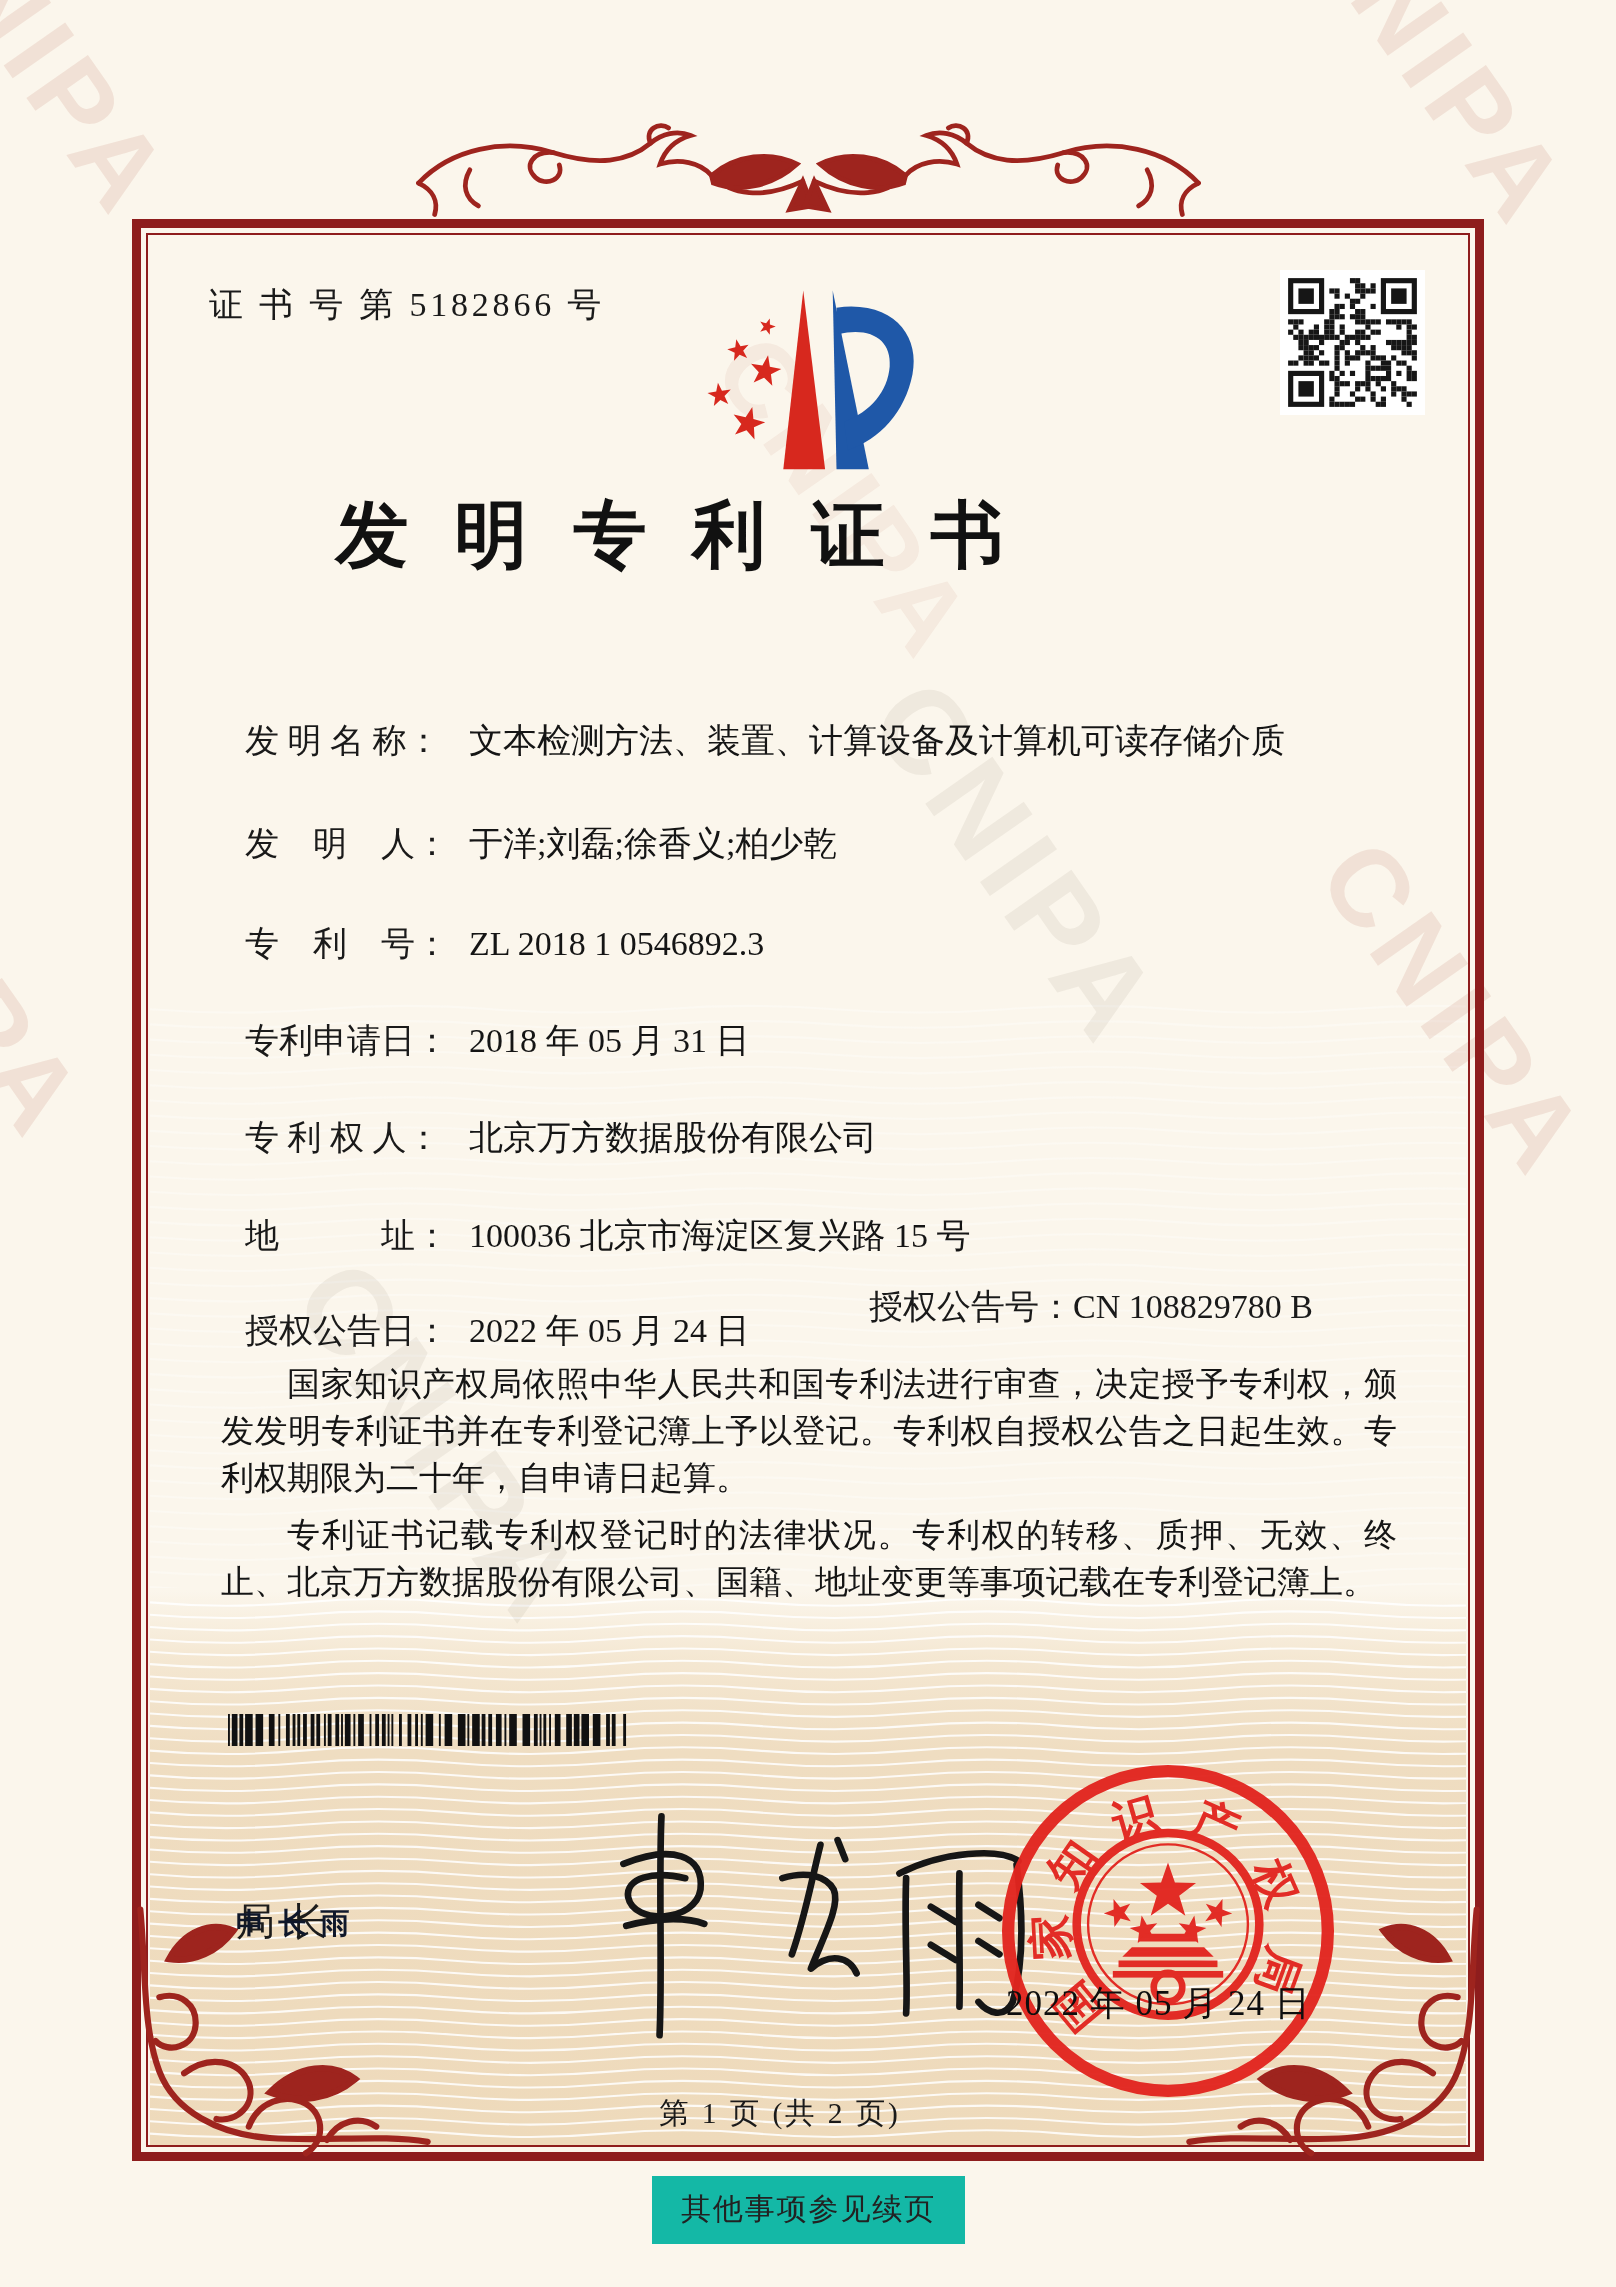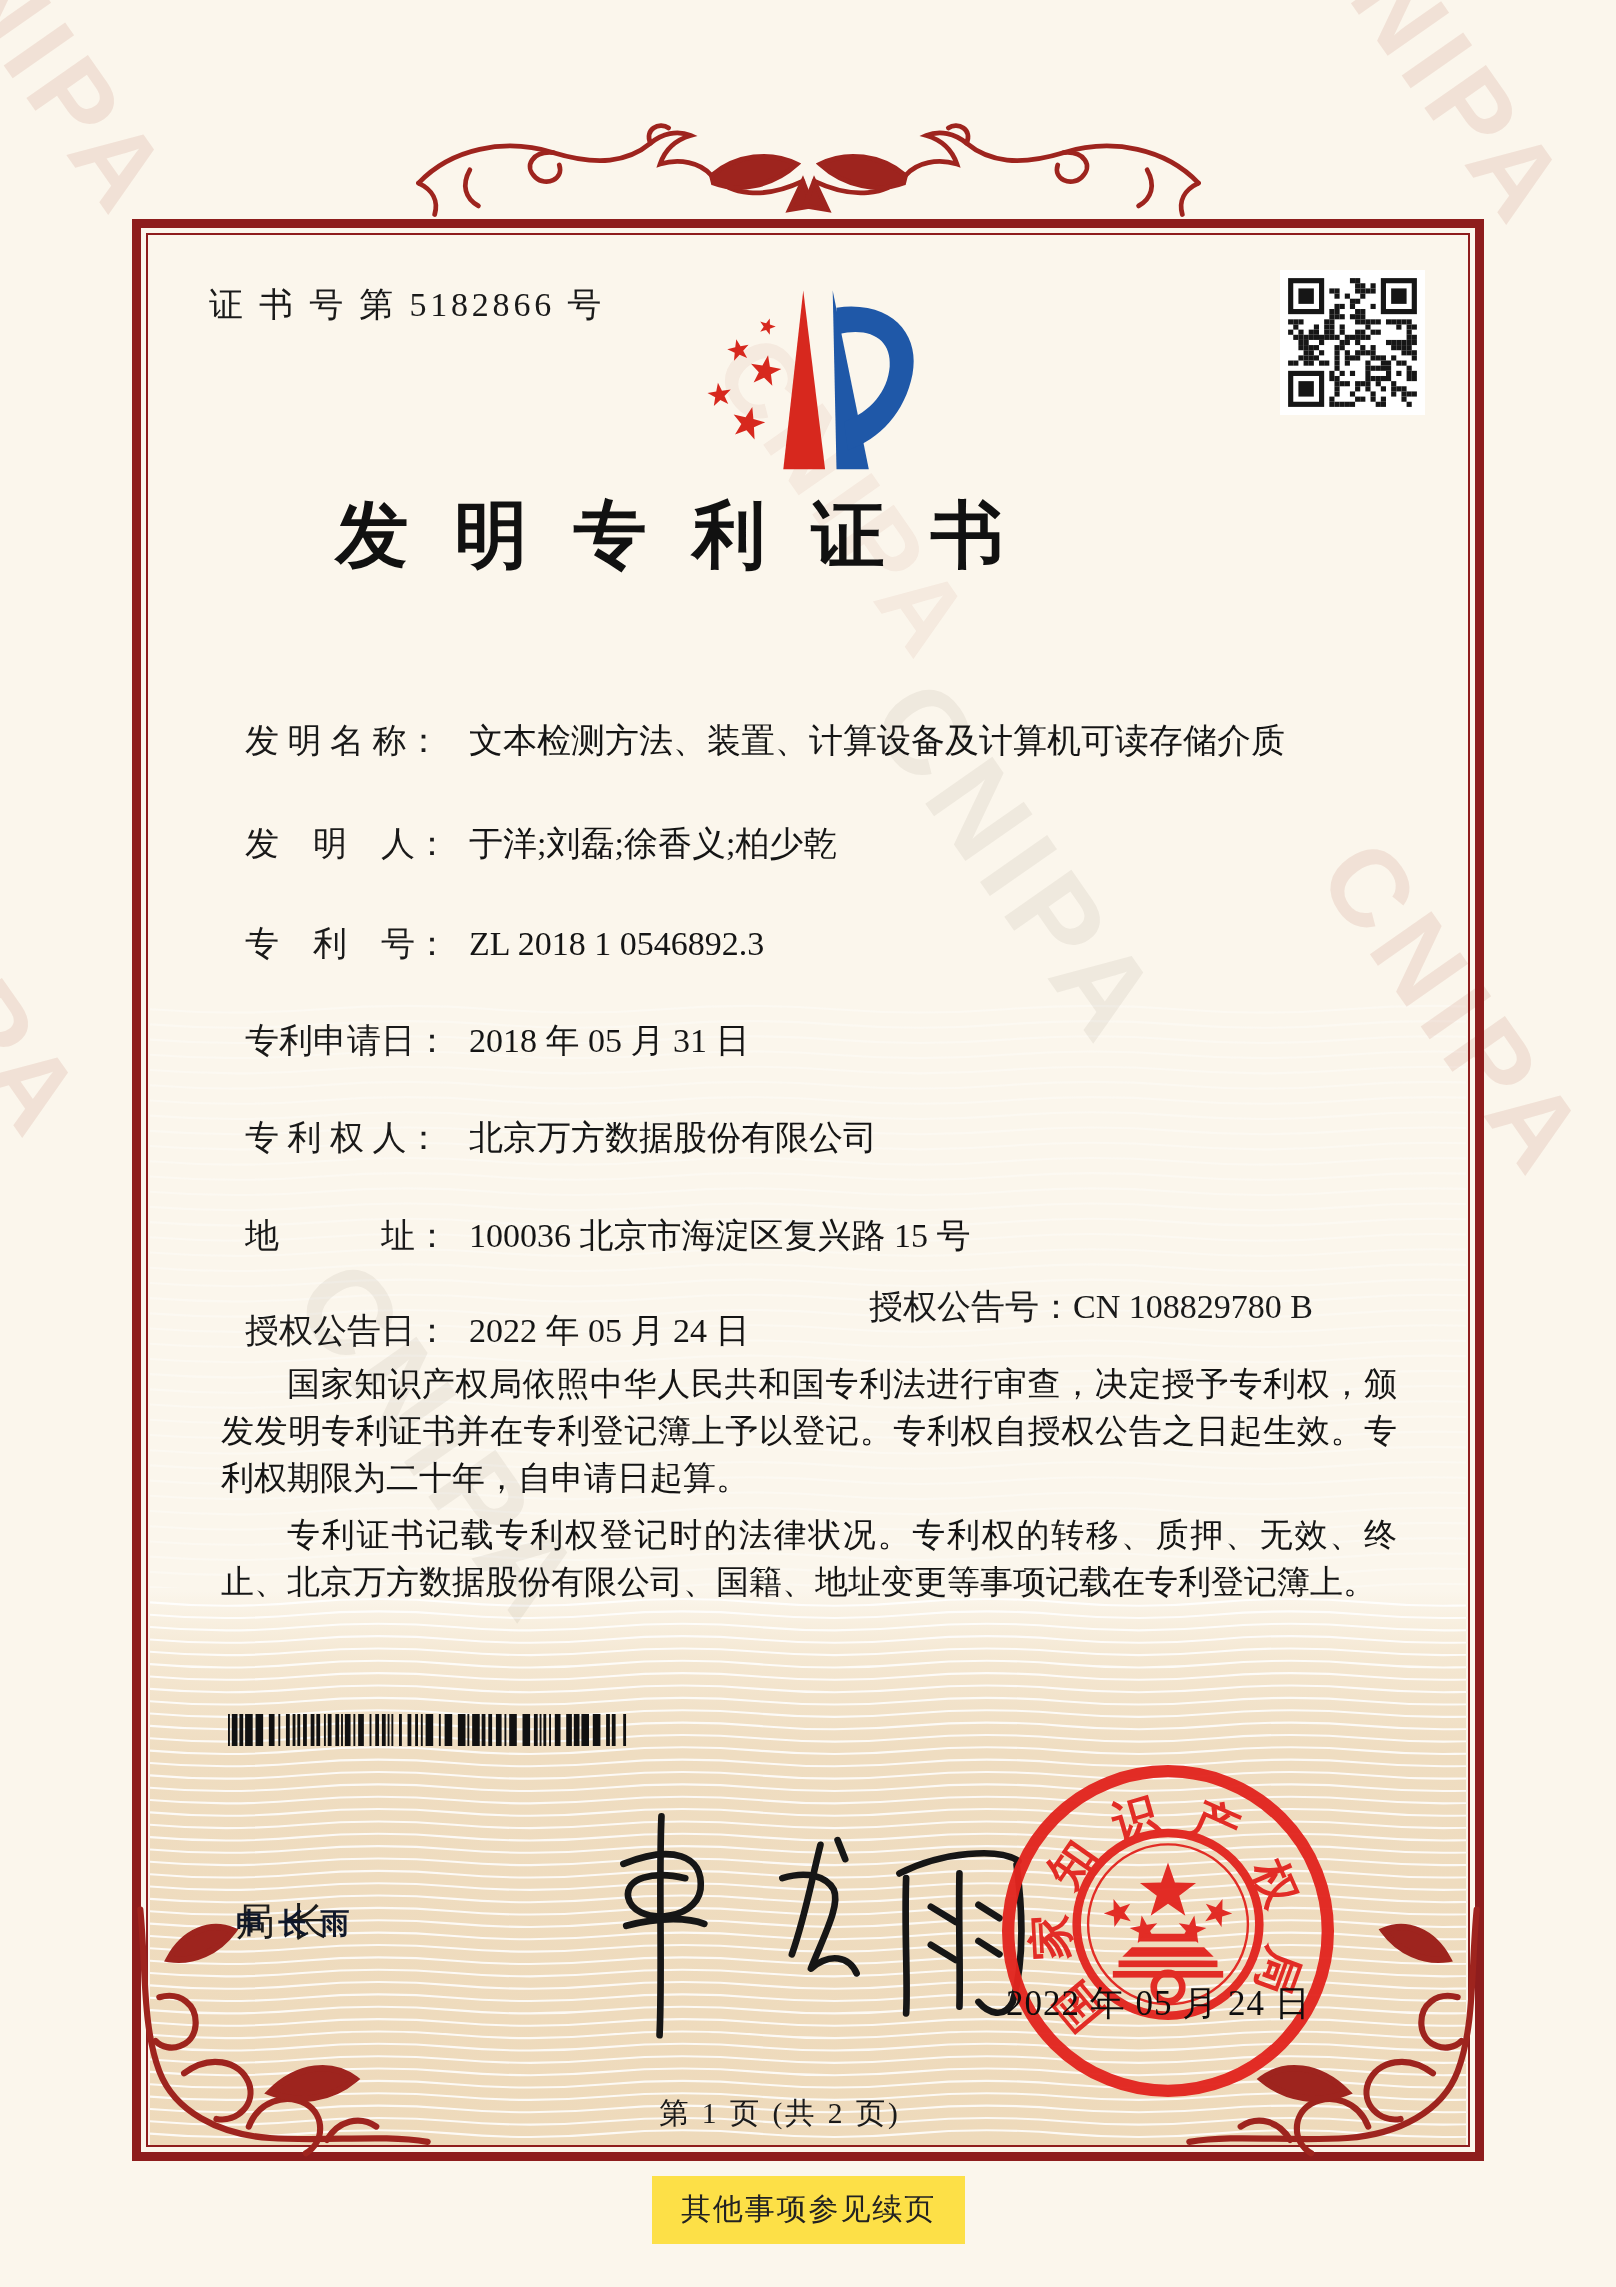--- a/index.html
+++ b/index.html
@@ -48,21 +48,21 @@
       letter-spacing:13.3px;font-family:"Liberation Sans","DejaVu Sans",sans-serif;color:#0f172a;z-index:4;}
   .signature{position:absolute;left:571px;top:1802px;width:457px;height:238px;z-index:4;}
   .seal{position:absolute;left:992px;top:1755px;width:352px;height:352px;z-index:5;opacity:.96;}
   .seal-ch{font-family:"Liberation Serif","DejaVu Serif",serif;font-weight:bold;
       font-size:48px;fill:#e2251f;text-anchor:middle;}
   .seal-date{position:absolute;left:1006px;top:1980px;width:304px;font-size:35px;
       letter-spacing:1px;color:#0e0e0e;z-index:6;white-space:pre;}
   .page-info{position:absolute;left:0;top:2094px;width:1560px;text-align:center;
       font-size:29.5px;letter-spacing:2.9px;z-index:4;}
   .footer-note{position:absolute;left:0;top:2176px;width:1617px;text-align:center;z-index:4;}
-  .footer-note span{display:inline-block;background:#fde047;padding:13.3px 28.5px;
+  .footer-note span{display:inline-block;background:#14b8a6;padding:13.3px 28.5px;
       font-size:30px;letter-spacing:1.9px;color:#222;}
 </style>
 </head>
 <body>
 
 <svg width="0" height="0" style="position:absolute">
   <defs>
     <path id="star" d="M0,-10 L2.35,-3.24 L9.51,-3.09 L3.8,1.24 L5.88,8.09 L0,4 L-5.88,8.09 L-3.8,1.24 L-9.51,-3.09 L-2.35,-3.24 Z"></path>
     <g id="ornC" stroke="#9e241e" fill="none" stroke-width="6.5" stroke-linecap="round">
       <path d="M14,8 C20,70 16,130 34,178 C50,220 96,244 150,248 C210,252 268,244 316,252"></path>

